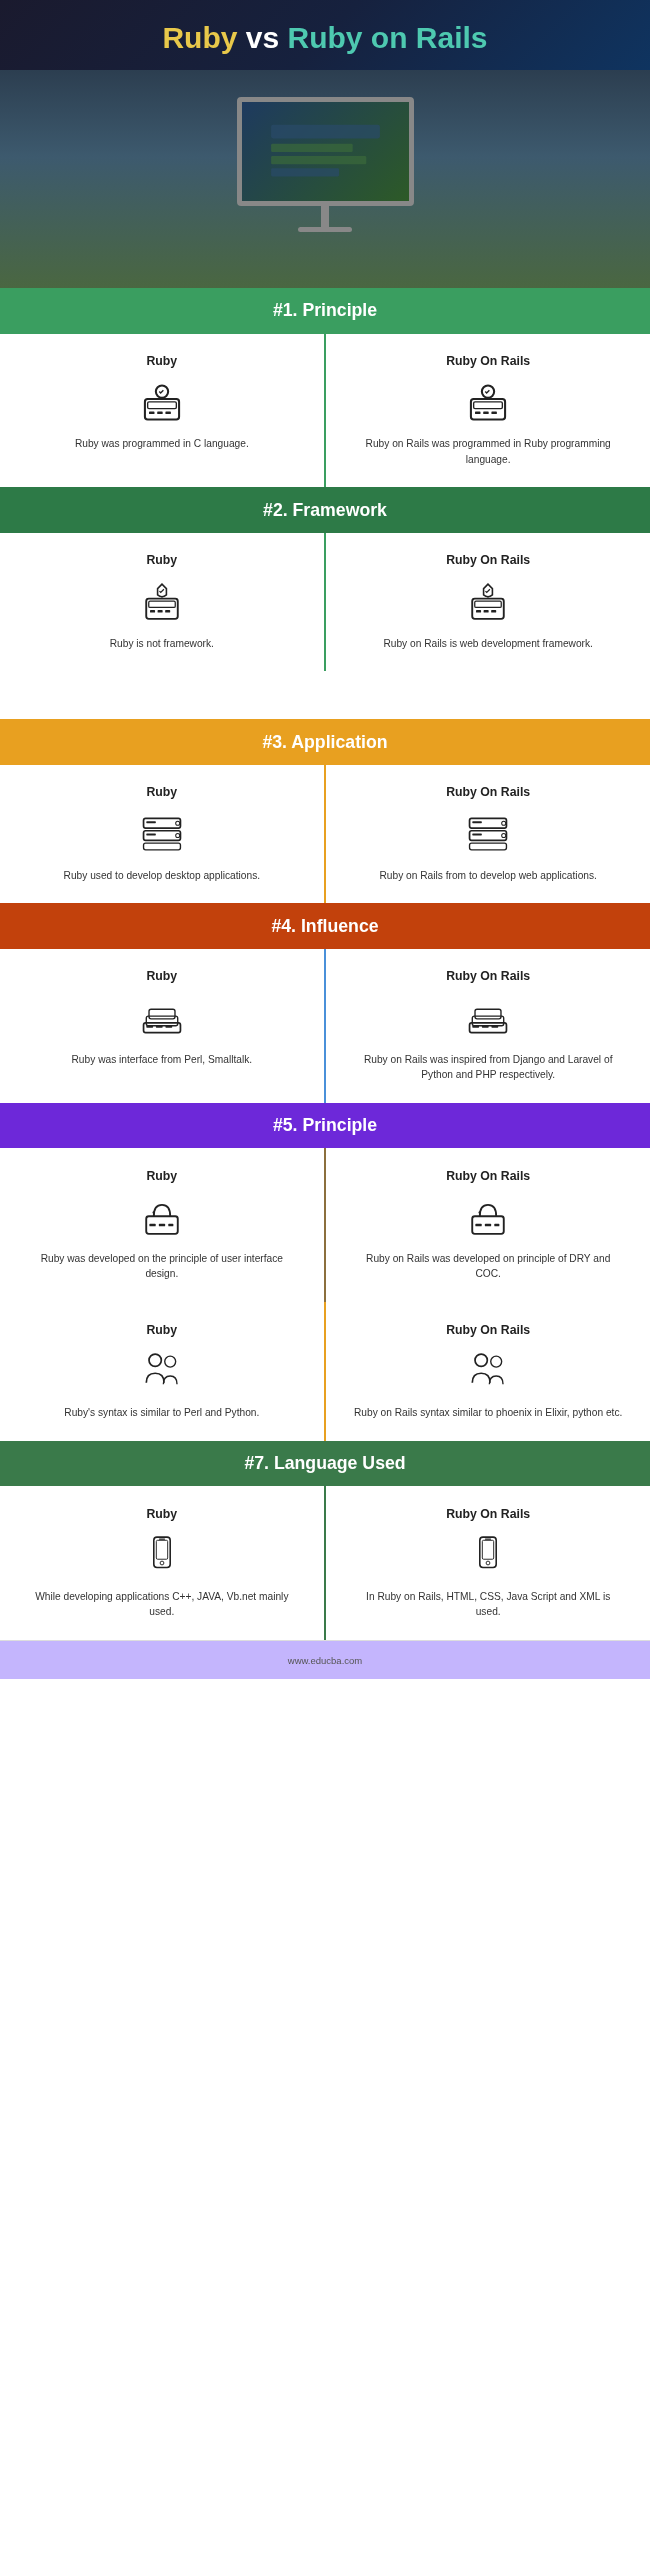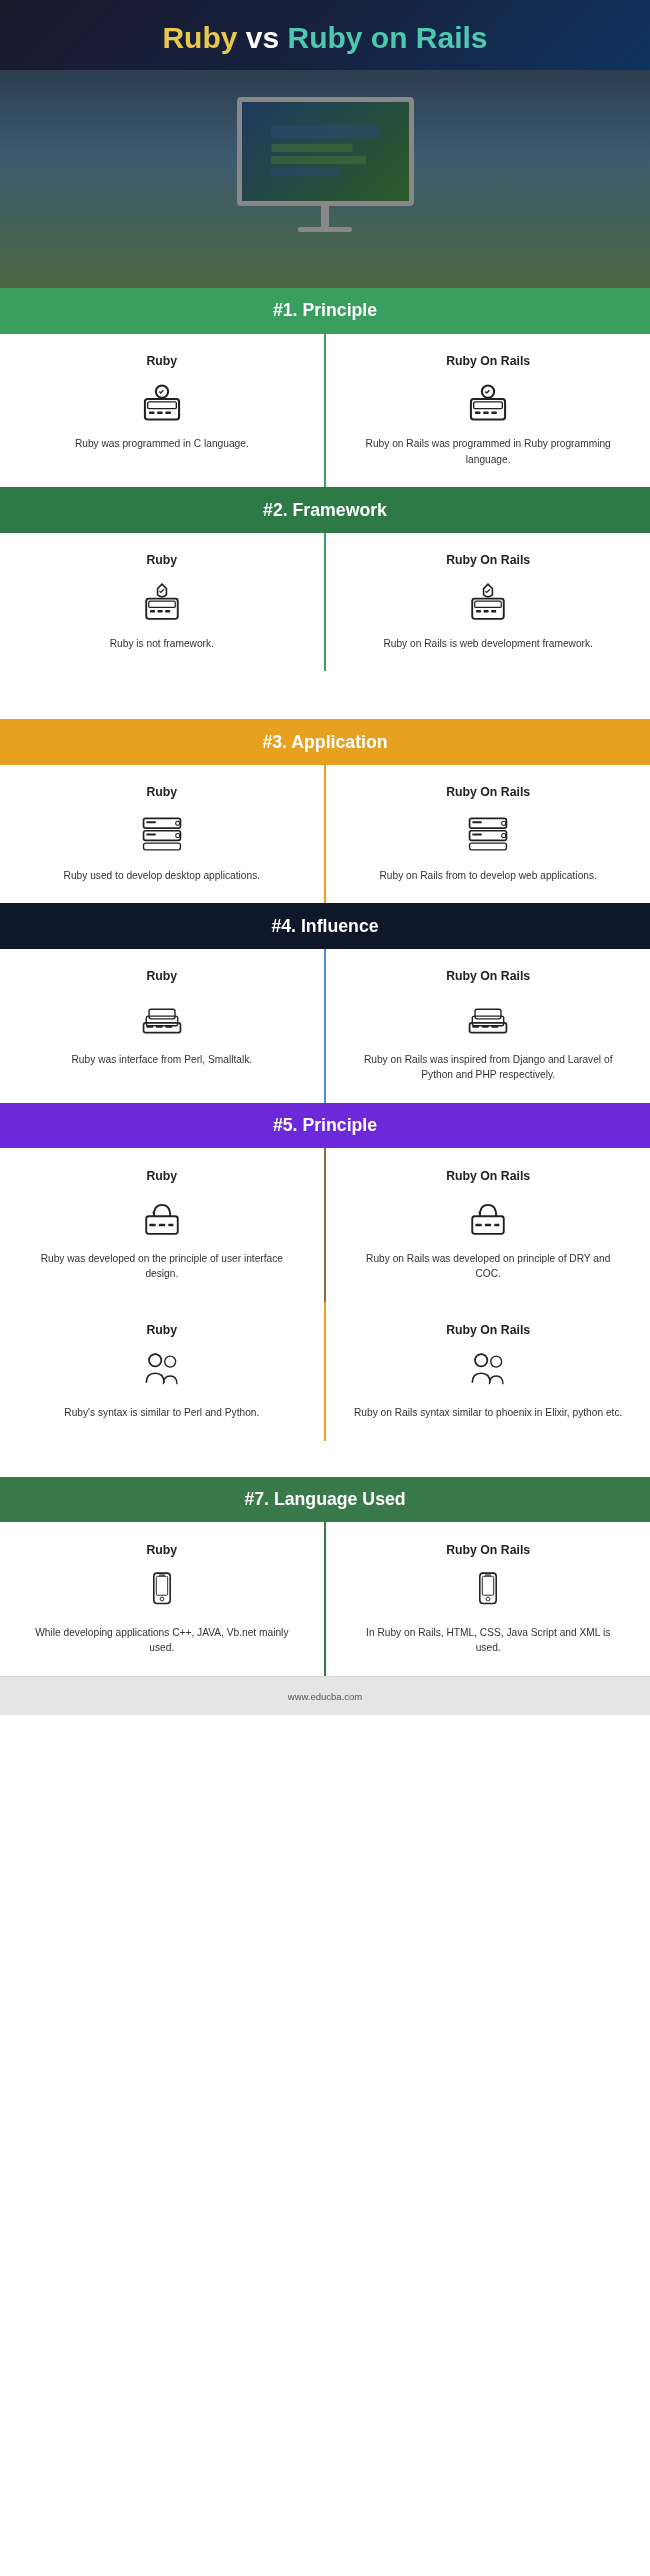--- a/index.html
+++ b/index.html
@@ -81,24 +81,24 @@
     .section-header {
       text-align: center;
       padding: 12.3px 13.6px;
       font-size: 17.7px;
       font-weight: 900;
       color: #fff;
     }
     .section-header.green { background: #3a9e60; }
     .section-header.dark-green { background: #2d7a47; }
     .section-header.orange { background: #e8a020; margin-top: 48px; }
-    .section-header.blue { background: #0f172a; }
+    .section-header.blue { background: #c2410c; }
     .section-header.brown { background: #6d28d9; }
     .section-header.orange2 { background: #e8a020; }
-    .section-header.dark-green2 { background: #3a7a4a; margin-top: 36px; }
+    .section-header.dark-green2 { background: #3a7a4a; }
 
     
     .comparison-row {
       display: flex;
       width: 100%;
       background: #fff;
     }
     .comparison-cell {
       flex: 1;
       padding: 20.4px 27px 20.4px;
@@ -141,21 +141,21 @@
       font-size: 10.2px;
       color: #333;
       line-height: 1.5;
     }
 
     .footer {
       text-align: center;
       padding: 13.6px;
       font-size: 9.5px;
       color: #555;
-      background: #e5e5e5;
+      background: #c4b5fd;
       border-top: 0.7px solid #ddd;
     }
 
     
   </style>
 </head>
 <body>
 
 <div class="header">
   <div class="header-title">

